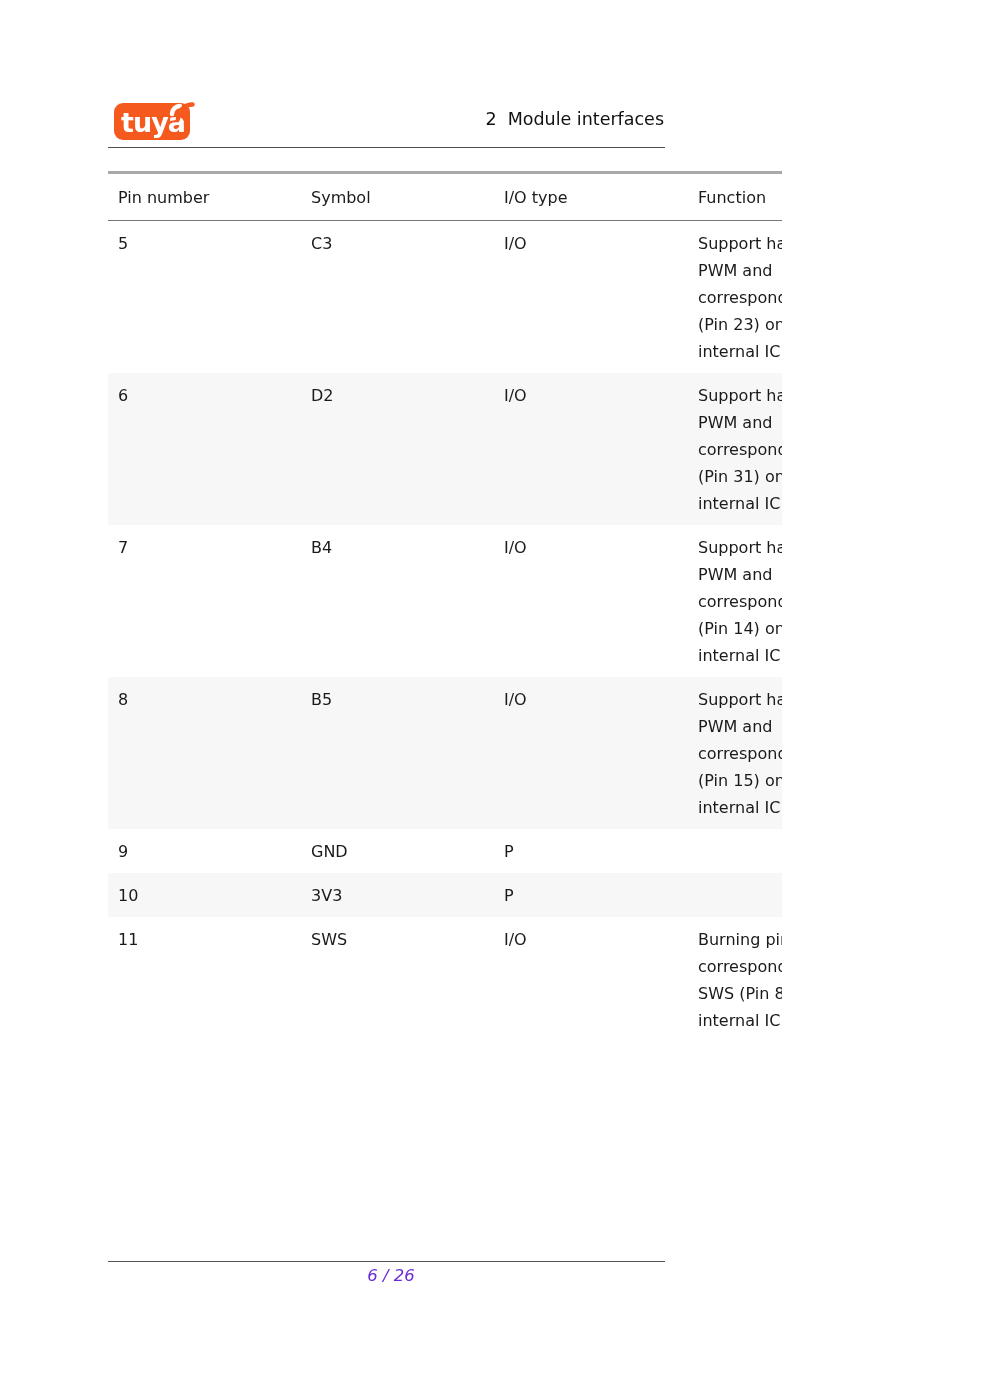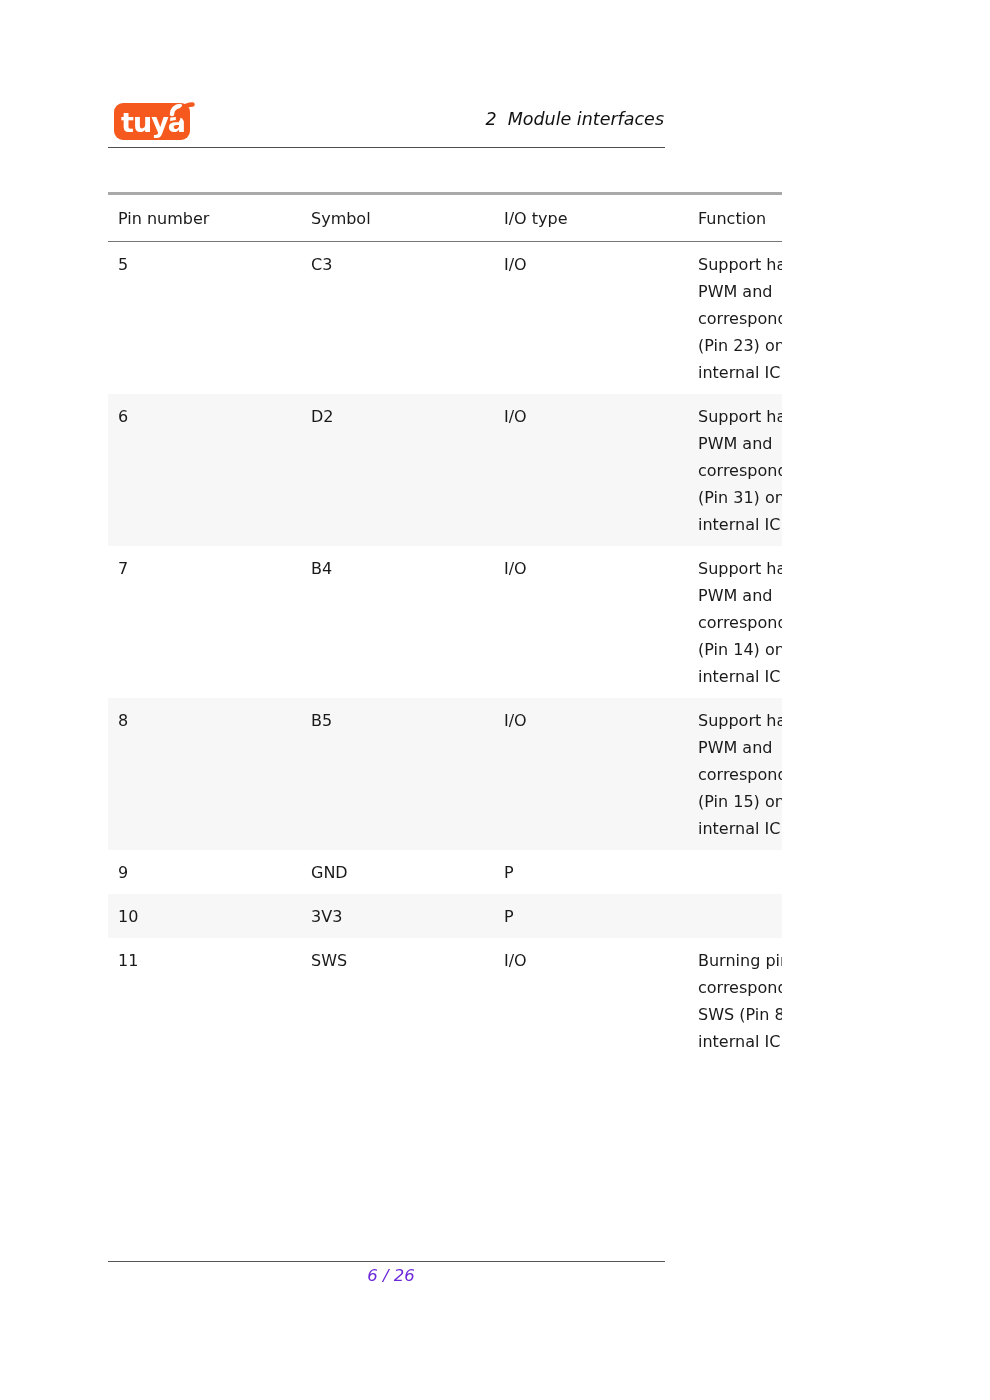--- a/index.html
+++ b/index.html
@@ -19,37 +19,36 @@
     left: 112px;
     top: 93px;
     width: 92px;
     height: 48px;
   }
   .section-title {
     position: absolute;
     top: 109px;
     right: 118px;
     font-size: 17.5px;
-    font-style: italic;
     white-space: pre;
     color: #111111;
   }
   .header-rule {
     position: absolute;
     left: 108px;
     right: 117px;
     top: 147px;
     border-top: 1px solid #4d4d4d;
   }
 
   
   .pin-table {
     position: absolute;
     left: 108px;
-    top: 192px;
+    top: 171px;
     width: 773px;
     border-top: 3px solid #a9a9a9;
     font-size: 16px;
   }
   .trow { display: flex; align-items: flex-start; }
   .trow.head {
     padding: 10px 0 9px 0;
     border-bottom: 1px solid #767676;
   }
   .trow.body { padding: 9px 0 8px 0; }

